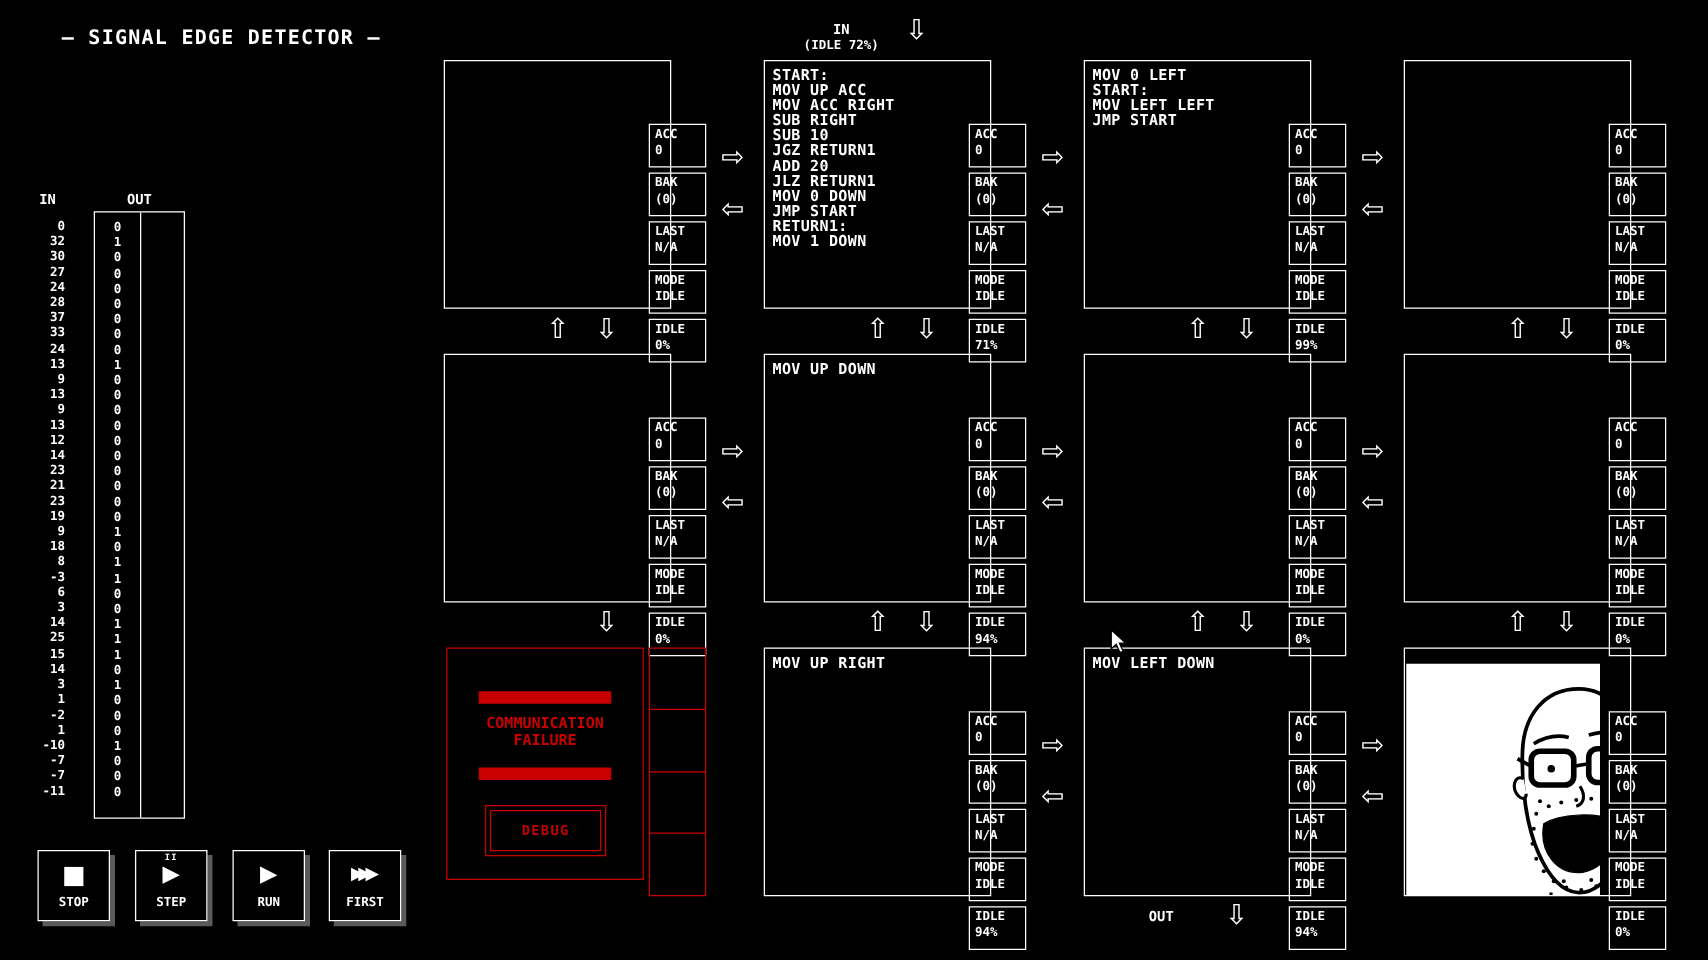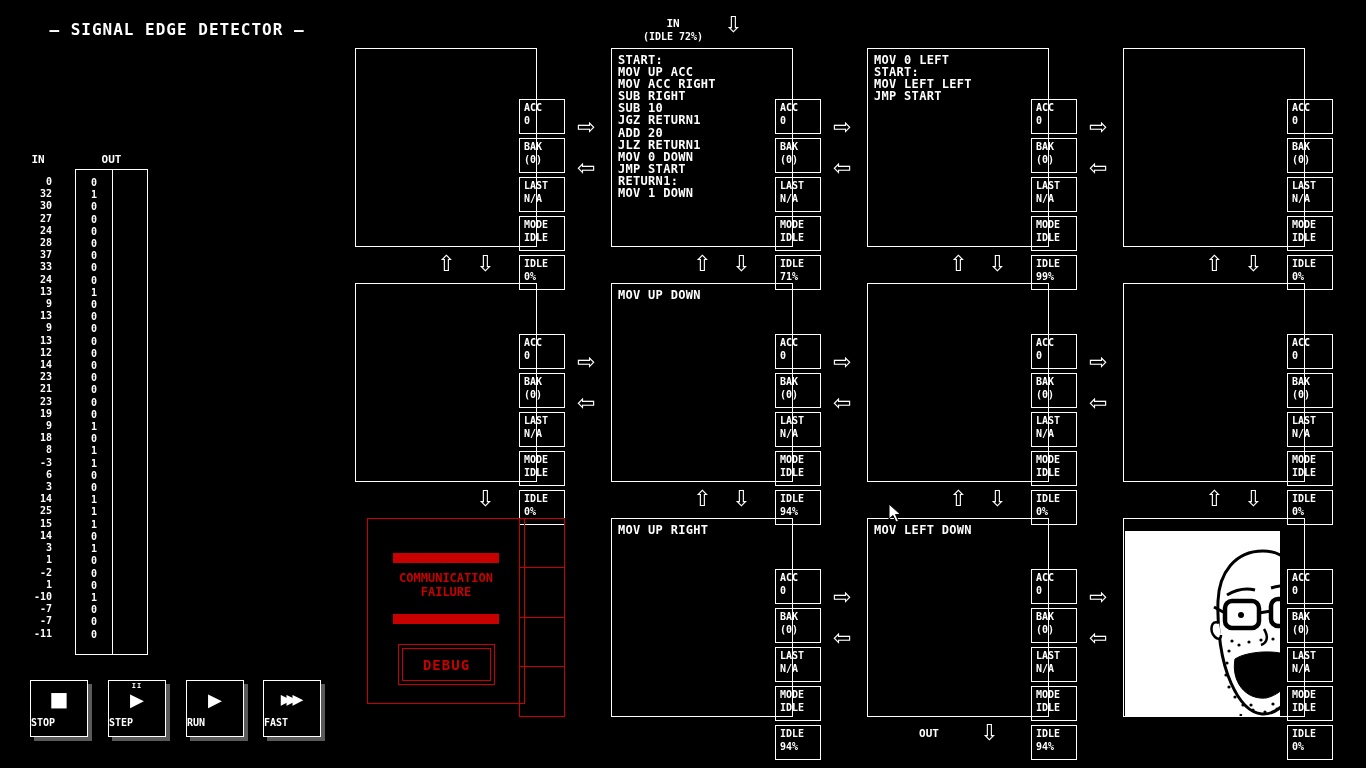--- a/index.html
+++ b/index.html
@@ -27,36 +27,36 @@
   .node{position:absolute;width:210px;height:199px;}
   .n0{left:355px;top:48px}.n1{left:611px;top:48px}.n2{left:867px;top:48px}.n3{left:1123px;top:48px}
   .n4{left:355px;top:283px}.n5{left:611px;top:283px}.n6{left:867px;top:283px}.n7{left:1123px;top:283px}
   .n8{left:355px;top:518px}.n9{left:611px;top:518px}.n10{left:867px;top:518px}.n11{left:1123px;top:518px}
 
   .code-area{position:absolute;left:0;top:0;width:182px;height:199px;border:1px solid #fff;box-sizing:border-box;padding:5px 6px;font-size:12px;line-height:12.1px;letter-spacing:0.3px;white-space:pre;overflow:hidden;}
   .stats{position:absolute;left:164px;top:7px;width:46px;margin-top:44px;}
   .stat{width:46px;height:35px;border:1px solid #fff;box-sizing:border-box;margin-bottom:4px;padding:2px 2px 0 4px;font-size:10px;line-height:12px;}
   .stat .sv{margin-top:1px;}
 
-  .fail-left{position:absolute;left:12px;top:0;width:158px;height:186px;border:1px solid #c80000;box-sizing:border-box;}
+  .fail-left{position:absolute;left:2px;top:0;width:158px;height:186px;border:1px solid #c80000;box-sizing:border-box;}
   .fail-stats{position:absolute;left:164px;top:0;width:46px;height:199px;border:1px solid #c80000;box-sizing:border-box;}
   .fcell{height:25%;border-bottom:1px solid #c80000;box-sizing:border-box;}
   .fcell:last-child{border-bottom:none;}
   .fail-bar{position:absolute;left:25px;width:106px;height:10px;background:#c80000;}
   .fb1{top:34px}.fb2{top:95px}
   .fail-msg{position:absolute;left:0;top:52px;width:156px;text-align:center;color:#c80000;font-size:12px;line-height:14px;white-space:pre;}
   .debug-btn{position:absolute;left:30px;top:125px;width:97px;height:41px;border:1px solid #c80000;box-sizing:border-box;padding:3px;background:#000;cursor:pointer;}
-  .debug-inner{border:1px solid #c80000;width:100%;height:100%;box-sizing:border-box;display:flex;align-items:center;justify-content:center;color:#c80000;font-size:14px;letter-spacing:1px;}
+  .debug-inner{border:1px solid #c80000;width:100%;height:100%;box-sizing:border-box;display:flex;align-items:center;justify-content:center;color:#c80000;font-size:11px;letter-spacing:1px;}
 
   .img-area{position:absolute;left:1px;top:12px;width:155px;height:185px;background:#fff;overflow:hidden;}
 
   .btn{position:absolute;top:680px;width:58px;height:57px;border:1px solid #fff;box-sizing:border-box;background:#000;box-shadow:4px 4px 0 #5a5a5a;cursor:pointer;}
   .b-stop{left:30px}.b-step{left:108px}.b-run{left:186px}.b-fast{left:263px}
   .btn-icon{position:relative;height:36px;display:flex;align-items:center;justify-content:center;font-family:"DejaVu Sans",sans-serif;font-size:18px;color:#fff;}
-  .btn-label{font-size:10px;}
+  .btn-label{text-align:center;font-size:10px;}
   .stop-glyph{font-size:20px;line-height:20px;}
   .pause-mini{position:absolute;top:1px;left:50%;transform:translateX(-50%);font-size:7px;letter-spacing:1px;font-family:"DejaVu Sans Mono",monospace;}
   .fast-glyph{letter-spacing:-5px;font-size:14px;margin-right:5px;}
 
   .cursor{position:absolute;left:888px;top:503px;}
 </style>
 </head>
 <body>
 
 <div class="stage">
@@ -567,20 +567,20 @@
   <div class="btn b-run">
     <div class="btn-icon">
         <span>▶</span>
       </div>
     <div class="btn-label">RUN</div>
   </div>
   <div class="btn b-fast">
     <div class="btn-icon">
         <span class="fast-glyph">▶▶▶</span>
       </div>
-    <div class="btn-label">FAST</div>
+    <div class="btn-label">FIRST</div>
   </div>
 
   <svg class="cursor" width="16" height="22" viewBox="0 0 16 22" xmlns="http://www.w3.org/2000/svg">
     <path d="M1 1 L1 16 L5 12.5 L8 19 L10.5 18 L7.5 11.5 L12.5 11.5 Z" fill="#ffffff" stroke="#000000" stroke-width="1"></path>
   </svg>
 
 </div>
 
 </body></html>

